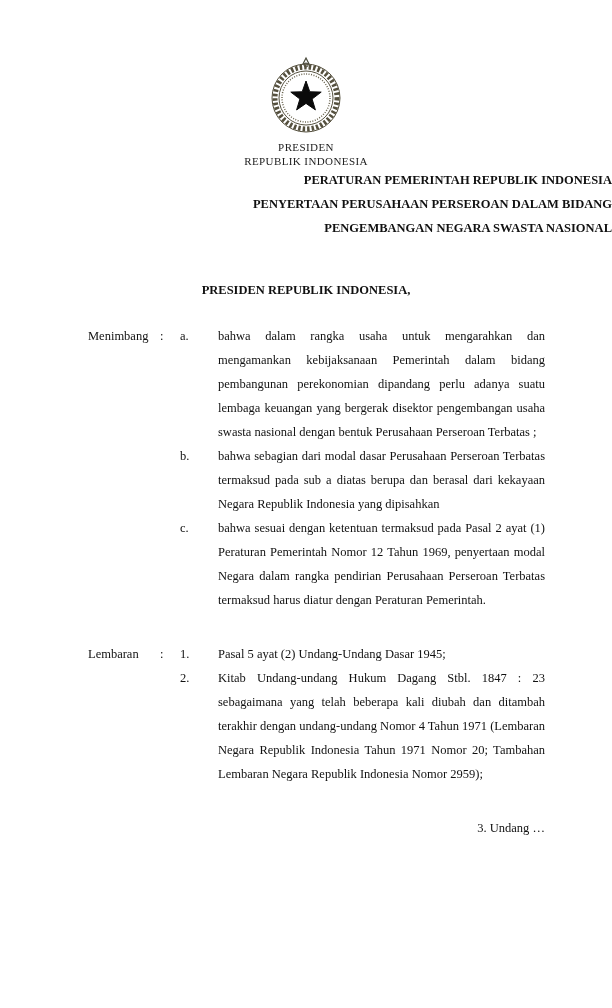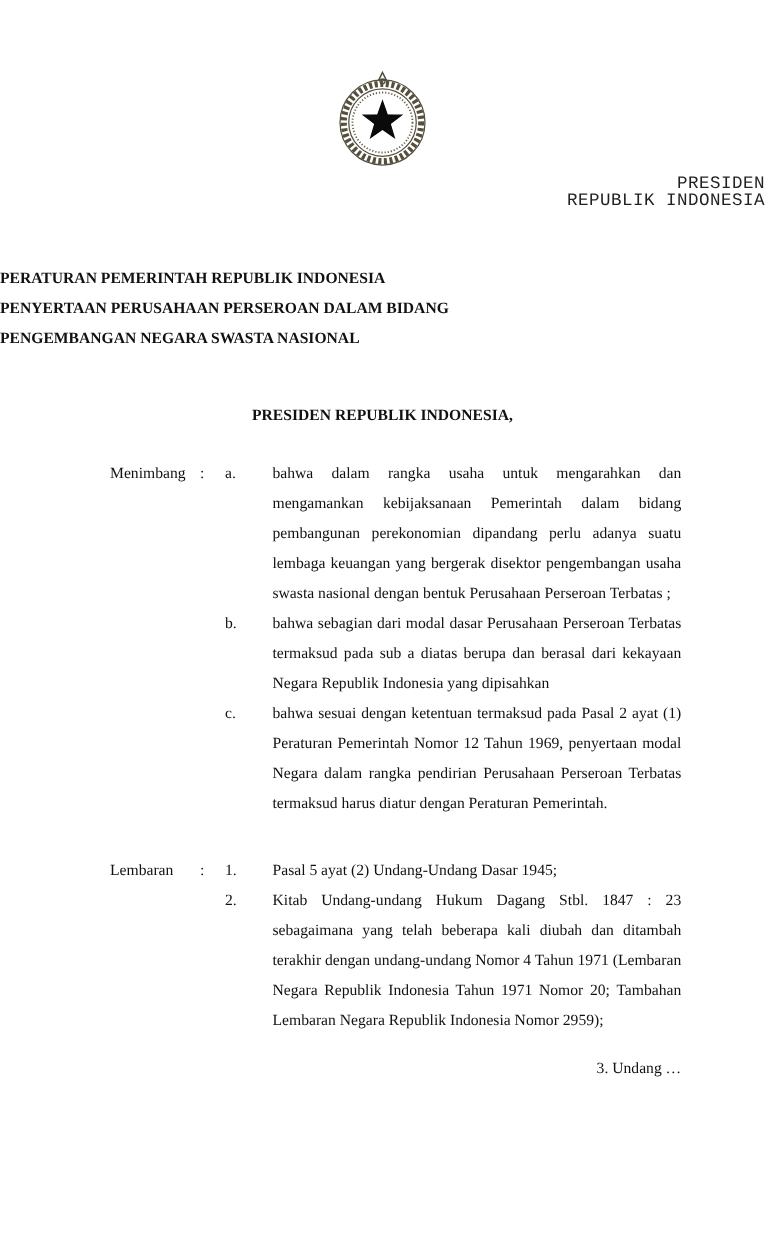--- a/index.html
+++ b/index.html
@@ -17,30 +17,29 @@
     height: 1008px;
     padding-top: 56px;
   }
   .emblem-wrap {
     width: 100%;
     display: flex;
     justify-content: center;
   }
   .letterhead {
     margin-top: 6px;
-    text-align: right;
-    font-family: Liberation Mono, monospace;
-    font-size: 14px;
+    text-align: center;
+    font-family: Liberation Serif, serif;
+    font-size: 11px;
     letter-spacing: 0.4px;
     line-height: 14px;
     color: #222;
   }
   .title-block {
-    margin-top: 42px;
-    text-align: left;
+    text-align: right;
     font-weight: bold;
     font-size: 12.5px;
     line-height: 24px;
   }
   .preamble {
     margin-top: 38px;
     text-align: center;
     font-weight: bold;
     font-size: 12.5px;
     line-height: 24px;
@@ -54,21 +53,21 @@
   }
   .section.first { margin-top: 22px; }
   .section.second { margin-top: 30px; }
   .sec-label { width: 72px; flex: 0 0 72px; }
   .sec-colon { width: 20px; flex: 0 0 20px; }
   .sec-items { flex: 1 1 auto; }
   .item { display: flex; }
   .item .marker { width: 38px; flex: 0 0 38px; }
   .item .itext { flex: 1 1 auto; text-align: justify; }
   .catchword {
-    margin-top: 14px;
+    margin-top: 30px;
     margin-right: 67px;
     text-align: right;
     font-size: 12.5px;
     line-height: 24px;
   }
 </style>
 </head>
 <body>
 
 <div class="page">

